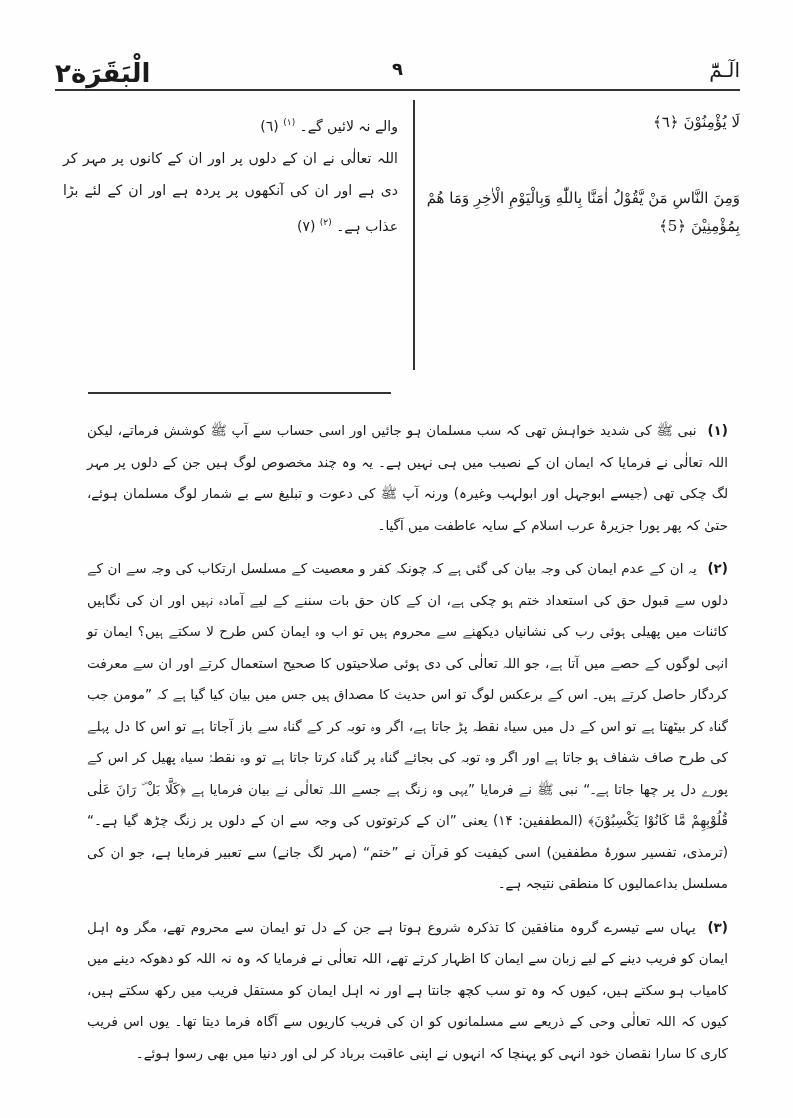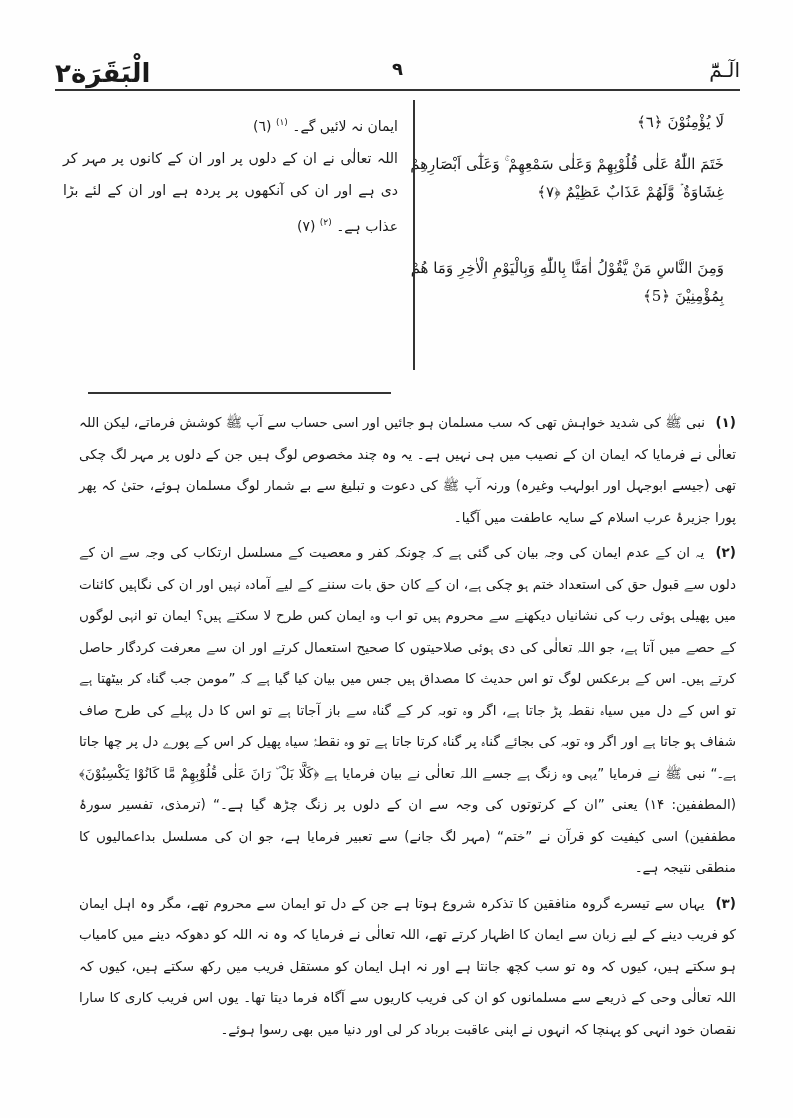--- a/index.html
+++ b/index.html
@@ -18,21 +18,21 @@
   .header-rule {
     position: absolute; left: 55px; top: 89px; width: 685px; height: 0;
     border-top: 2px solid #333;
   }
   .columns { position: absolute; left: 55px; top: 100px; width: 685px; height: 270px; }
   .col-divider {
     position: absolute; left: 358px; top: 0; width: 0; height: 270px;
     border-left: 2px solid #333;
   }
   .col-arabic {
-    position: absolute; right: 16px; top: 8px; width: 315px;
+    position: absolute; right: 0; top: 8px; width: 315px;
     direction: rtl; text-align: right;
     font-family: "DejaVu Serif", serif; font-size: 15px; line-height: 28px;
   }
   .col-arabic .verse { margin-bottom: 14px; }
   .col-arabic .spacer { height: 34px; }
   .col-urdu {
     position: absolute; left: 8px; top: 6px; width: 335px;
     direction: rtl; text-align: justify; text-align-last: right;
     font-family: "DejaVu Sans", sans-serif; font-size: 14px; line-height: 32px;
   }
@@ -40,48 +40,47 @@
   sup { font-size: 9px; vertical-align: super; }
   .fn-rule {
     position: absolute; left: 88px; top: 392px; width: 303px; height: 0;
     border-top: 2px solid #333;
   }
   .footnotes {
     position: absolute; left: 75px; top: 403px; width: 665px;
     direction: rtl; text-align: justify; text-align-last: right;
     font-family: "DejaVu Sans", sans-serif; font-size: 13.5px; line-height: 31.5px;
   }
-  .footnotes p { margin: 4px; }
+  .footnotes p { margin: 12px; }
   .fn-num { font-weight: bold; margin-left: 6px; }
 </style>
 </head>
 <body>
 
 <div class="page">
 
   <div class="header">
     <span class="hdr-right">الٓـمّٓ</span>
     <span class="hdr-center">٩</span>
     <span class="hdr-left">الْبَقَرَة٢</span>
   </div>
   <div class="header-rule"></div>
 
   <div class="columns">
     <div class="col-arabic">
       <div class="verse">لَا يُؤْمِنُوْنَ ﴿٦﴾</div>
-      <div class="verse">خَتَمَ اللّٰهُ عَلٰى قُلُوْبِهِمْ وَعَلٰى سَمْعِهِمْ ۚ وَعَلٰٓى اَبْصَارِهِمْ غِشَاوَةٌ ۡ وَّلَهُمْ عَذَابٌ عَظِيْمٌ ﴿٧﴾</div>
       <div class="spacer"></div>
       <div class="verse">وَمِنَ النَّاسِ مَنْ يَّقُوْلُ اٰمَنَّا بِاللّٰهِ وَبِالْيَوْمِ الْاٰخِرِ وَمَا هُمْ بِمُؤْمِنِيْنَ ﴿5﴾</div>
     </div>
 
     <div class="col-divider"></div>
 
     <div class="col-urdu">
       <p>
-        <span>ایمان نہ لائیں گے۔</span>
+        <span>والے نہ لائیں گے۔</span>
         <sup>(۱)</sup>
         <span>(٦)</span>
       </p>
       <p>
         <span>اللہ تعالٰی نے ان کے دلوں پر اور ان کے کانوں پر مہر کر دی ہے اور ان کی آنکھوں پر پردہ ہے اور ان کے لئے بڑا عذاب ہے۔</span>
         <sup>(۲)</sup>
         <span>(٧)</span>
       </p>
     </div>
   </div>

